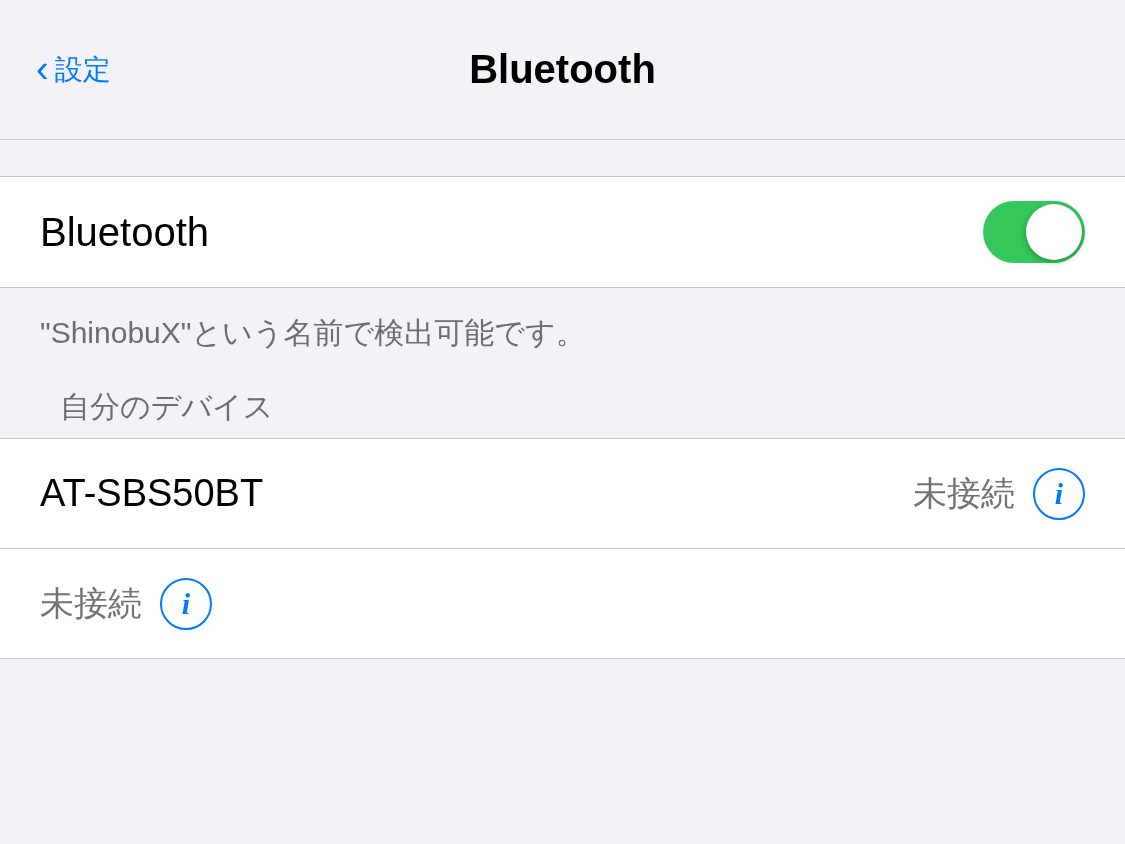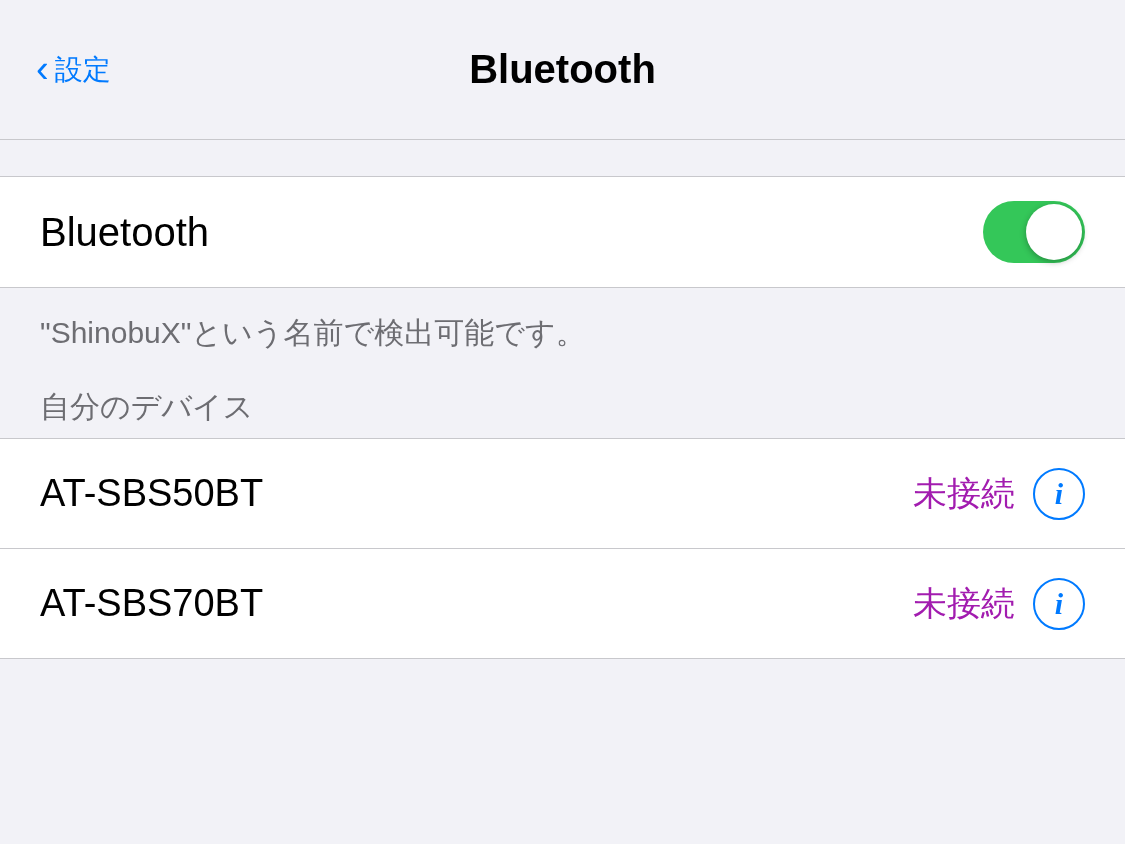--- a/index.html
+++ b/index.html
@@ -118,21 +118,21 @@
 
     .info-text {
       font-size: 30px;
       color: #6d6d72;
       line-height: 1.5;
     }
 
     
     .devices-header {
       background-color: #f2f2f7;
-      padding: 24px 40px 10px;
+      padding: 24px 60px 10px;
       border-bottom: none;
     }
 
     .devices-header-label {
       font-size: 30px;
       color: #6d6d72;
       font-weight: 400;
     }
 
     
@@ -164,21 +164,21 @@
     }
 
     .device-status-area {
       display: flex;
       align-items: center;
       gap: 18px;
     }
 
     .device-status-text {
       font-size: 34px;
-      color: #a21caf;
+      color: #737373;
     }
 
     .info-icon {
       width: 52px;
       height: 52px;
       border: 2.5px solid #007aff;
       border-radius: 50%;
       display: flex;
       align-items: center;
       justify-content: center;
@@ -221,19 +221,18 @@
 
 <div class="devices-section">
   <div class="device-row">
     <span class="device-name">AT-SBS50BT</span>
     <div class="device-status-area">
       <span class="device-status-text">未接続</span>
       <div class="info-icon">i</div>
     </div>
   </div>
   <div class="device-row">
-    <span class="device-name">AT-SBS70BT</span>
     <div class="device-status-area">
       <span class="device-status-text">未接続</span>
       <div class="info-icon">i</div>
     </div>
   </div>
 </div>
 
 </body></html>

